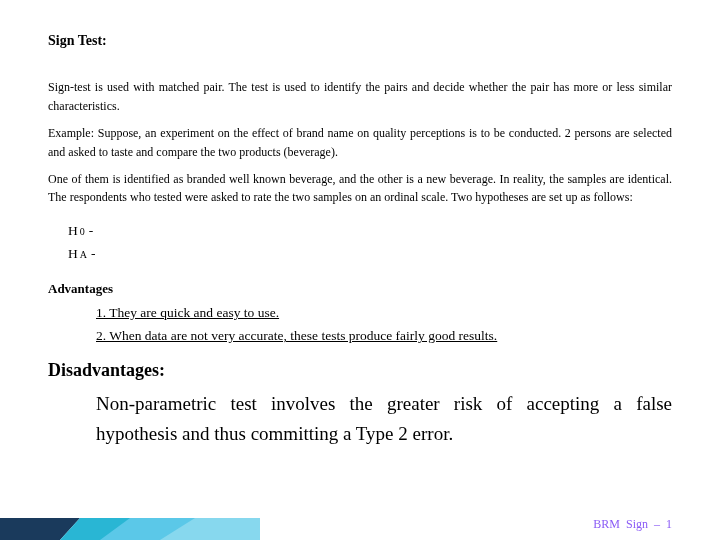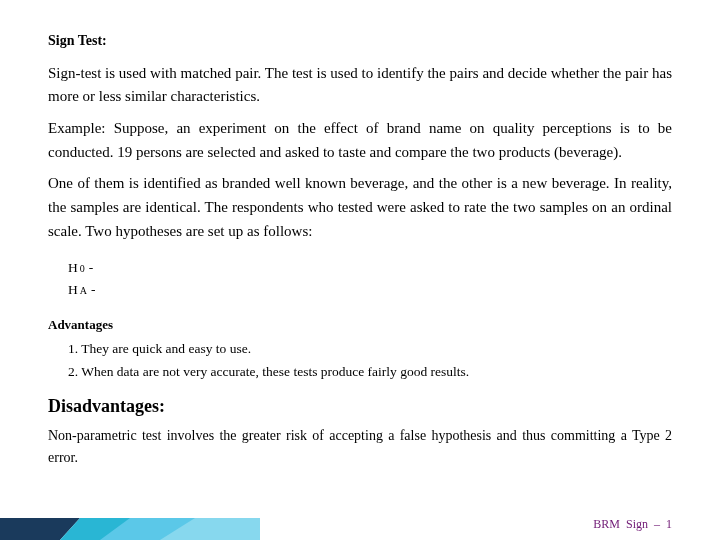--- a/index.html
+++ b/index.html
@@ -19,28 +19,28 @@
       position: relative;
     }
 
     .page-content {
       padding: 30px 48px 60px 48px;
       line-height: 1.55;
     }
 
     .section-title {
       font-weight: bold;
-      margin-bottom: 10px;
+      margin-bottom: 26px;
       font-size: 14px;
     }
 
     .paragraph {
       text-align: justify;
       margin-bottom: 8px;
-      font-size: 15px;
+      font-size: 12px;
       line-height: 1.58;
     }
 
     .hypothesis-block {
       margin: 14px 0 14px 20px;
     }
 
     .hypothesis-line {
       display: flex;
       align-items: baseline;
@@ -63,50 +63,52 @@
       margin: 10px 0;
     }
 
     .advantages-title {
       font-weight: bold;
       font-size: 13px;
       margin-bottom: 4px;
     }
 
     .advantages-list {
-      margin-left: 20px;
+      margin-left: 48px;
+      text-decoration: underline;
     }
 
     .advantages-list .list-item {
       margin-bottom: 2px;
       font-size: 13.5px;
     }
 
     .disadvantages-block {
       margin-top: 10px;
     }
 
     .disadvantages-title {
       font-weight: bold;
       font-size: 18px;
       margin-bottom: 4px;
     }
 
     .disadvantages-text {
       text-align: justify;
-      font-size: 14px;
+      font-size: 19px;
       line-height: 1.58;
+      margin-left: 48px;
     }
 
     .footer-text {
       position: absolute;
       bottom: 8px;
       right: 48px;
       font-size: 12px;
-      color: #701a75;
+      color: #8b5cf6;
       display: flex;
       gap: 6px;
     }
 
     .bottom-decoration {
       position: absolute;
       bottom: 0;
       left: 0;
       width: 260px;
       height: 32px;
@@ -119,21 +121,21 @@
     }
   </style>
 </head>
 <body>
 
 <div class="page-content">
   <div class="section-title">Sign Test:</div>
 
   <p class="paragraph">Sign-test is used with matched pair. The test is used to identify the pairs and decide whether the pair has more or less similar characteristics.</p>
 
-  <p class="paragraph">Example: Suppose, an experiment on the effect of brand name on quality perceptions is to be conducted. 19 persons are selected and asked to taste and compare the two products (beverage).</p>
+  <p class="paragraph">Example: Suppose, an experiment on the effect of brand name on quality perceptions is to be conducted. 2 persons are selected and asked to taste and compare the two products (beverage).</p>
 
   <p class="paragraph">One of them is identified as branded well known beverage, and the other is a new beverage. In reality, the samples are identical. The respondents who tested were asked to rate the two samples on an ordinal scale. Two hypotheses are set up as follows:</p>
 
   <div class="hypothesis-block">
     <div class="hypothesis-line">
       <span class="hyp-label">H</span>
         <span class="hyp-subscript">0</span>
         <span>-&nbsp;</span>
     </div>
     <div class="hypothesis-line">

